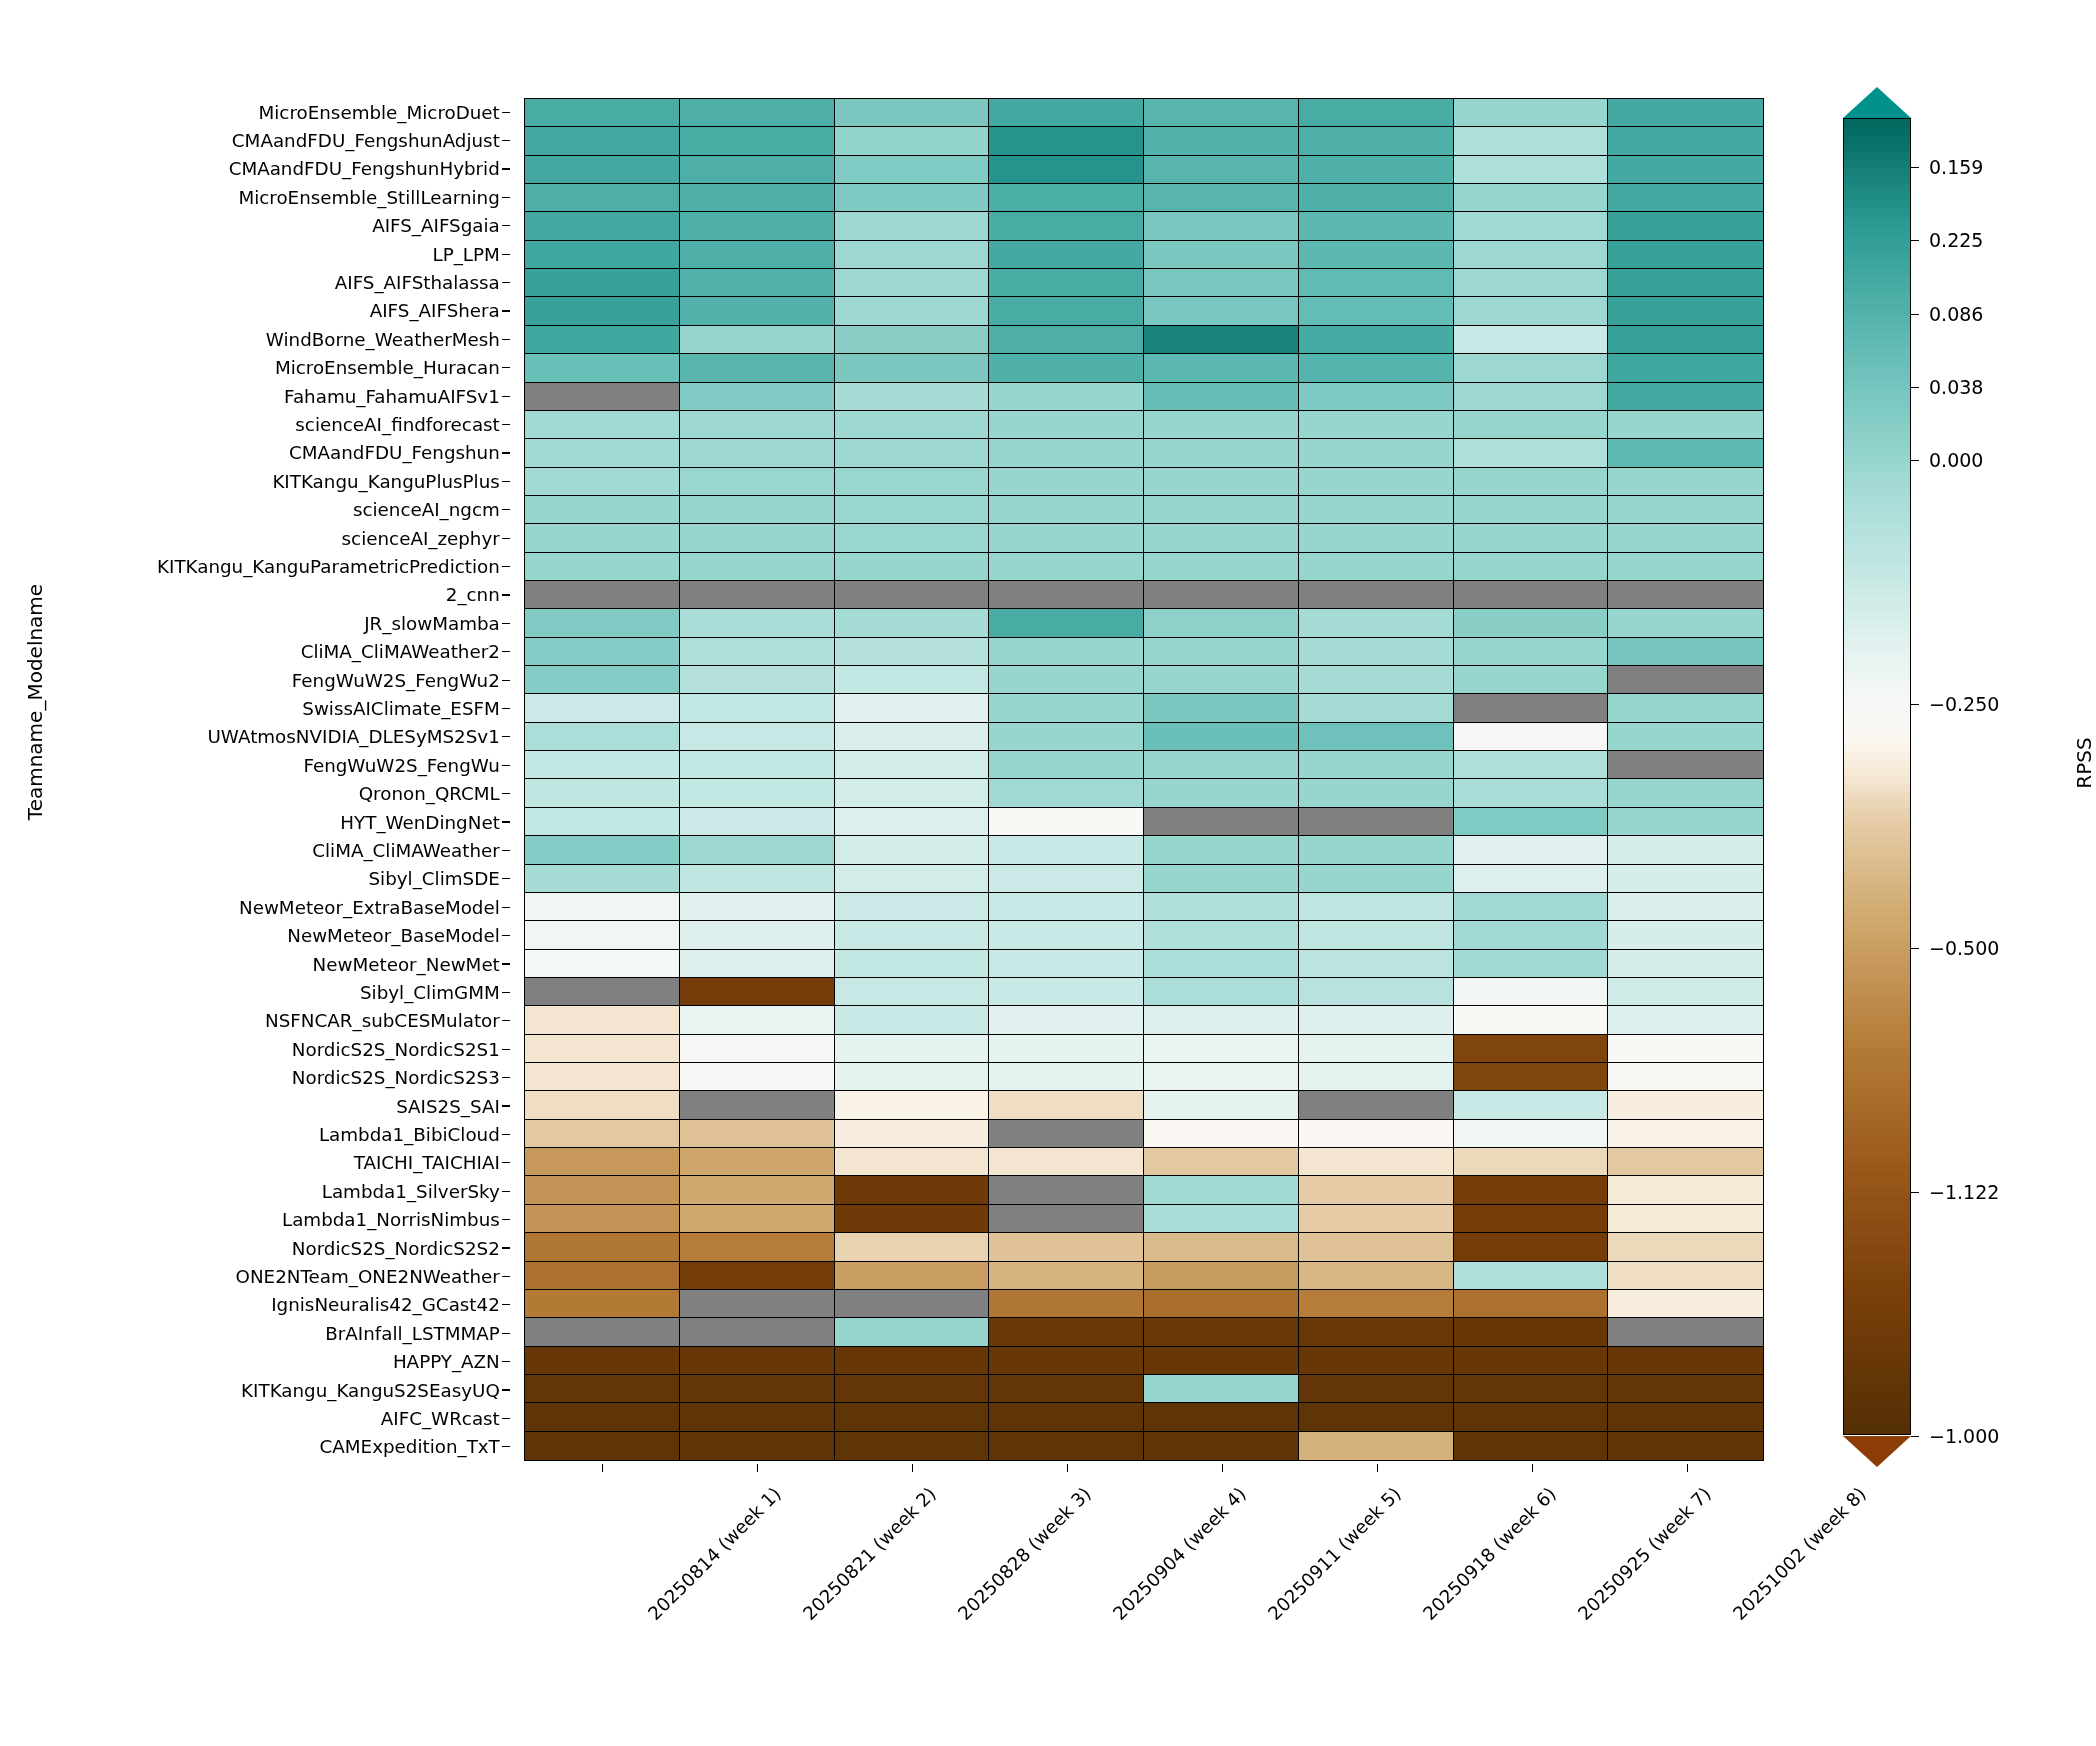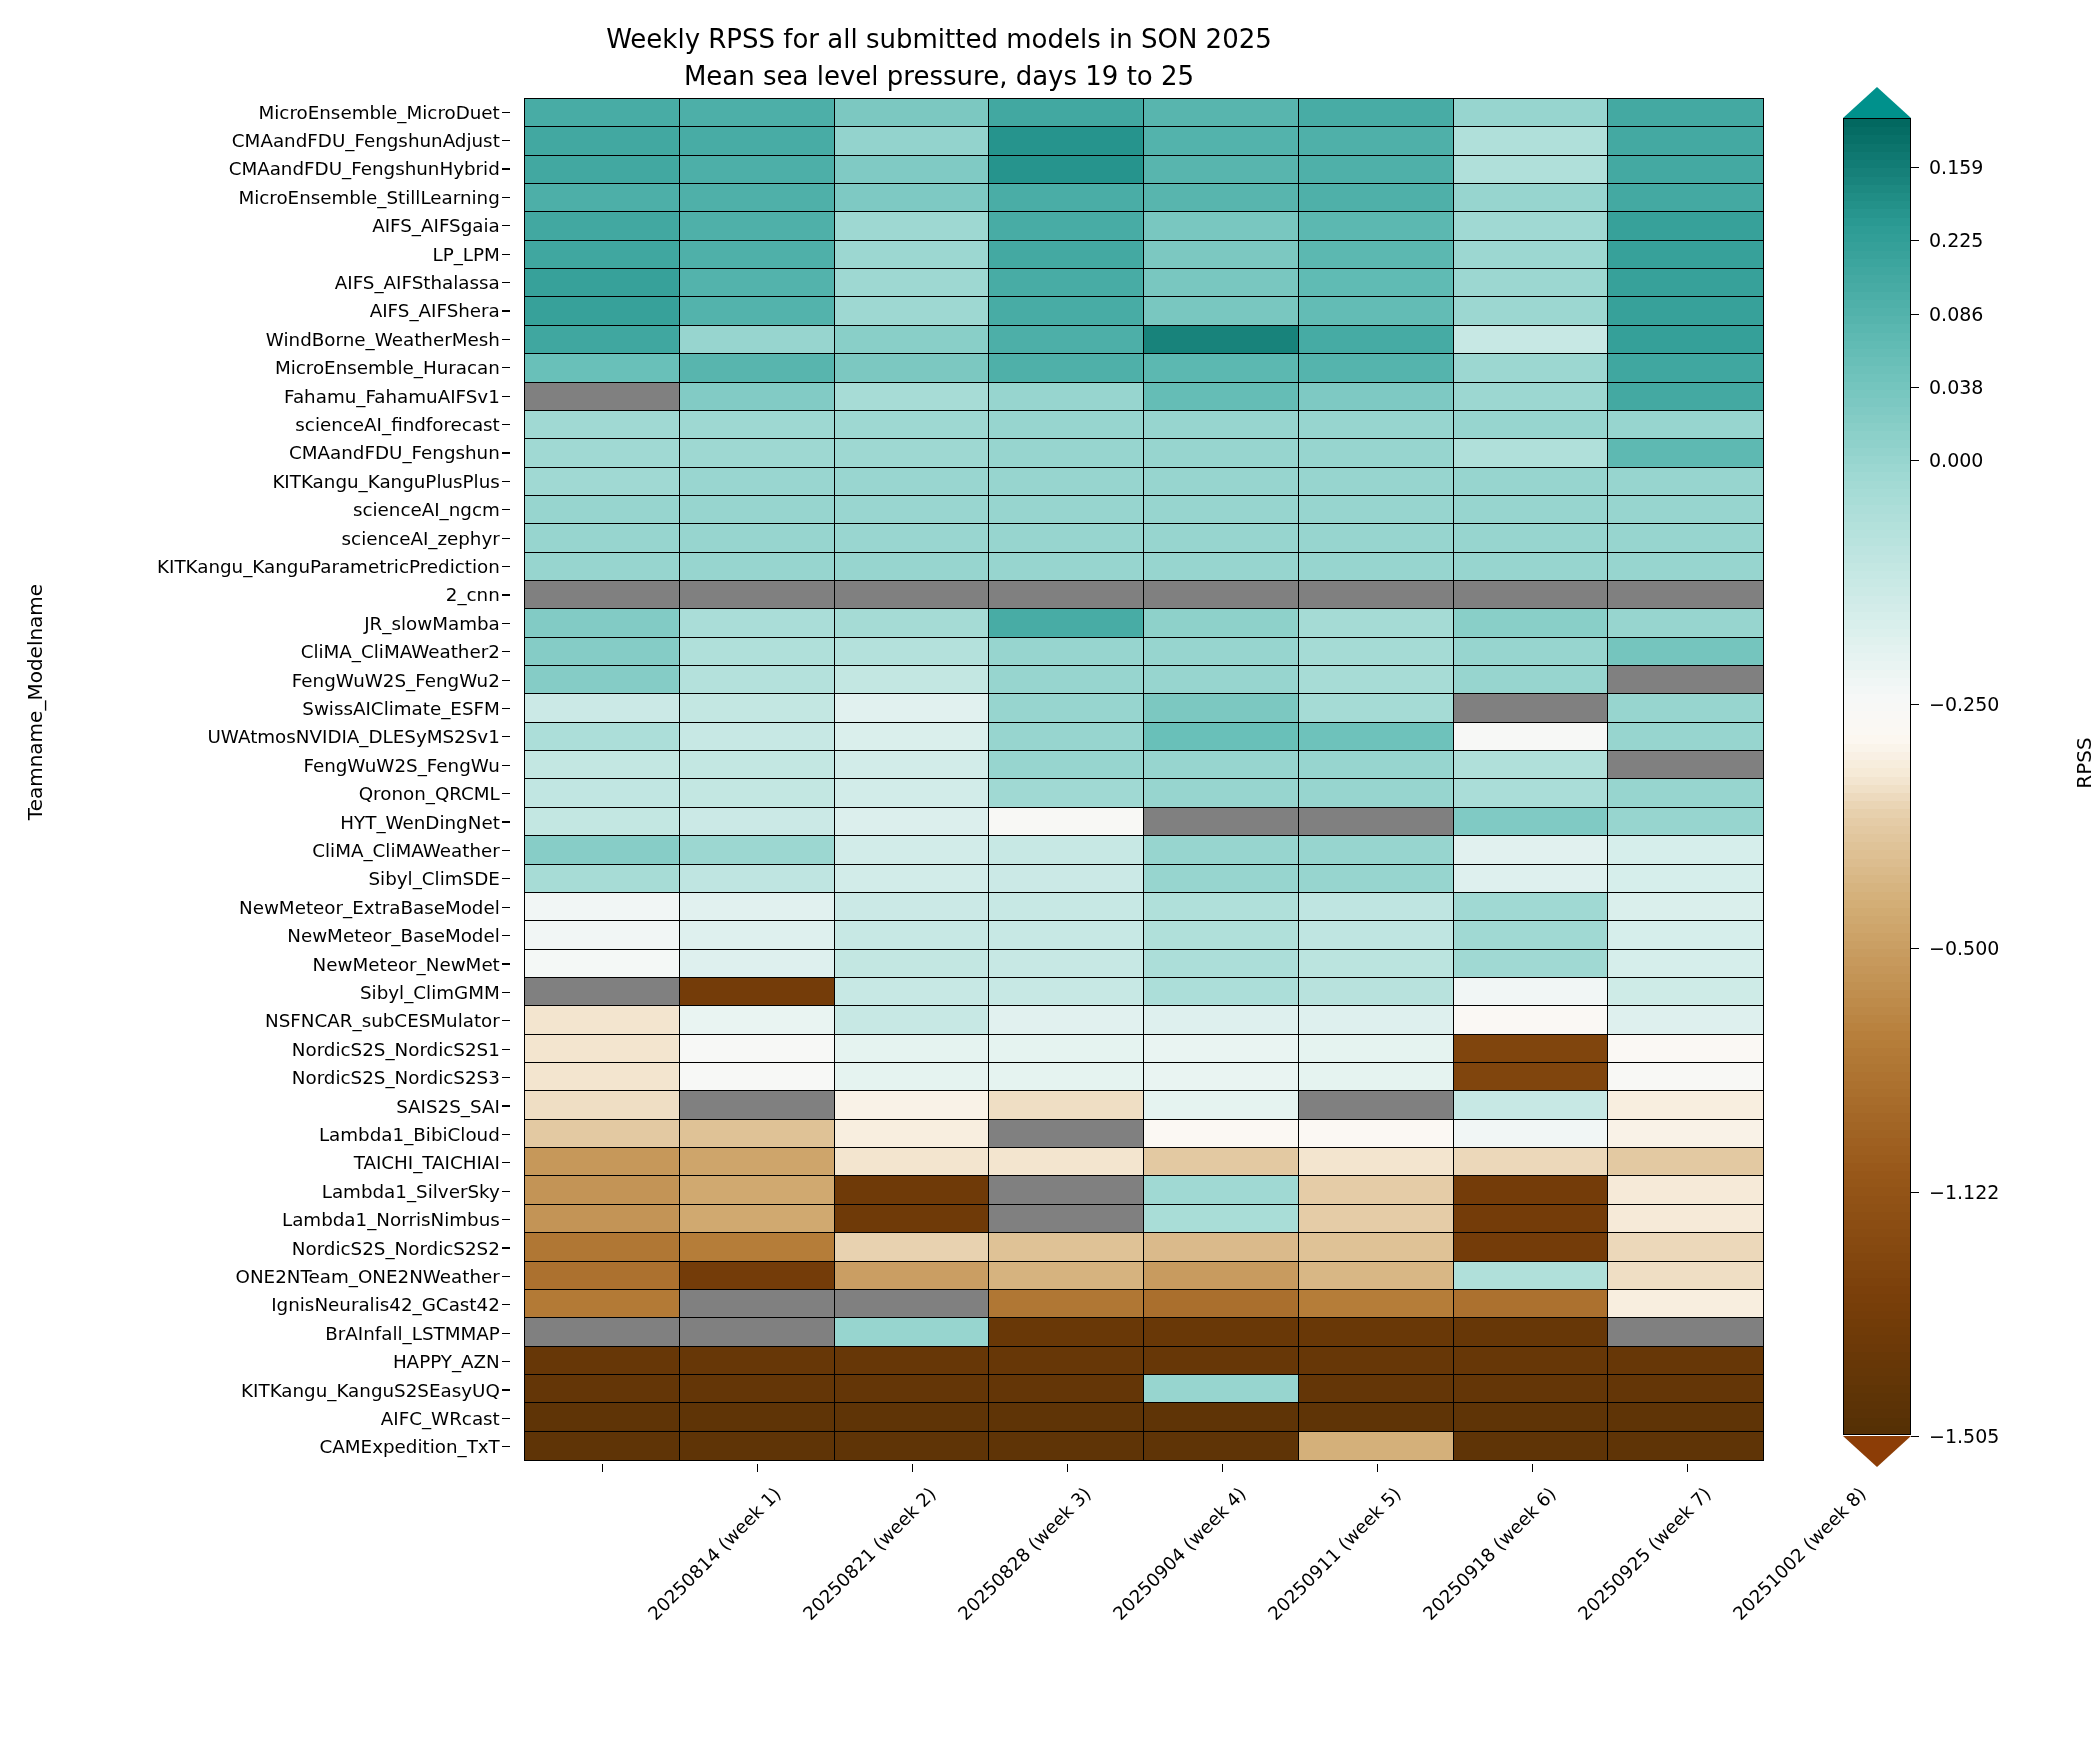--- a/index.html
+++ b/index.html
@@ -197,24 +197,20 @@
     transform: rotate(-90deg);
     transform-origin: center center;
     font-size: 20px;
   }
 </style>
 </head>
 <body>
 
 <div id="root">
 
-  <div class="title-block">
-    <div class="title-line">Weekly RPSS for all submitted models in SON 2025</div>
-    <div class="title-line">Mean sea level pressure, days 19 to 25</div>
-  </div>
 
   <div id="yaxis-title">Teamname_Modelname</div>
 
   <div id="ylabels" style="grid-template-rows: repeat(48, 1fr);">
       <div class="ylabel">MicroEnsemble_MicroDuet<span class="ytick"></span></div>
       <div class="ylabel">CMAandFDU_FengshunAdjust<span class="ytick"></span></div>
       <div class="ylabel">CMAandFDU_FengshunHybrid<span class="ytick"></span></div>
       <div class="ylabel">MicroEnsemble_StillLearning<span class="ytick"></span></div>
       <div class="ylabel">AIFS_AIFSgaia<span class="ytick"></span></div>
       <div class="ylabel">LP_LPM<span class="ytick"></span></div>
@@ -878,17 +874,17 @@
       <div class="cbar-ticklabel" style="top: 300px;">0.038</div>
       <div class="cbar-tick" style="top: 373px;"></div>
       <div class="cbar-ticklabel" style="top: 373px;">0.000</div>
       <div class="cbar-tick" style="top: 617px;"></div>
       <div class="cbar-ticklabel" style="top: 617px;">−0.250</div>
       <div class="cbar-tick" style="top: 861px;"></div>
       <div class="cbar-ticklabel" style="top: 861px;">−0.500</div>
       <div class="cbar-tick" style="top: 1105px;"></div>
       <div class="cbar-ticklabel" style="top: 1105px;">−1.122</div>
       <div class="cbar-tick" style="top: 1349px;"></div>
-      <div class="cbar-ticklabel" style="top: 1349px;">−1.505</div>
+      <div class="cbar-ticklabel" style="top: 1349px;">−1.000</div>
     </div>
 
 </div>
 
 
 </body></html>

